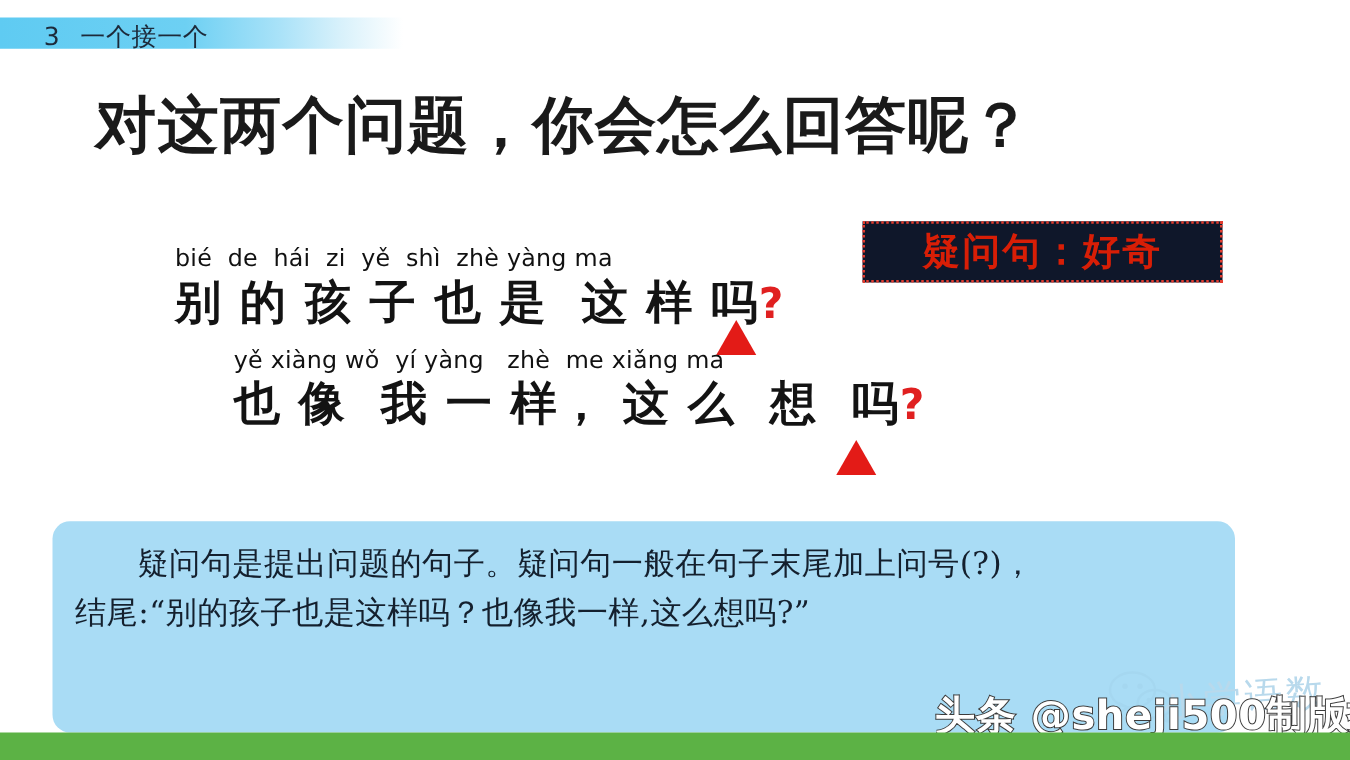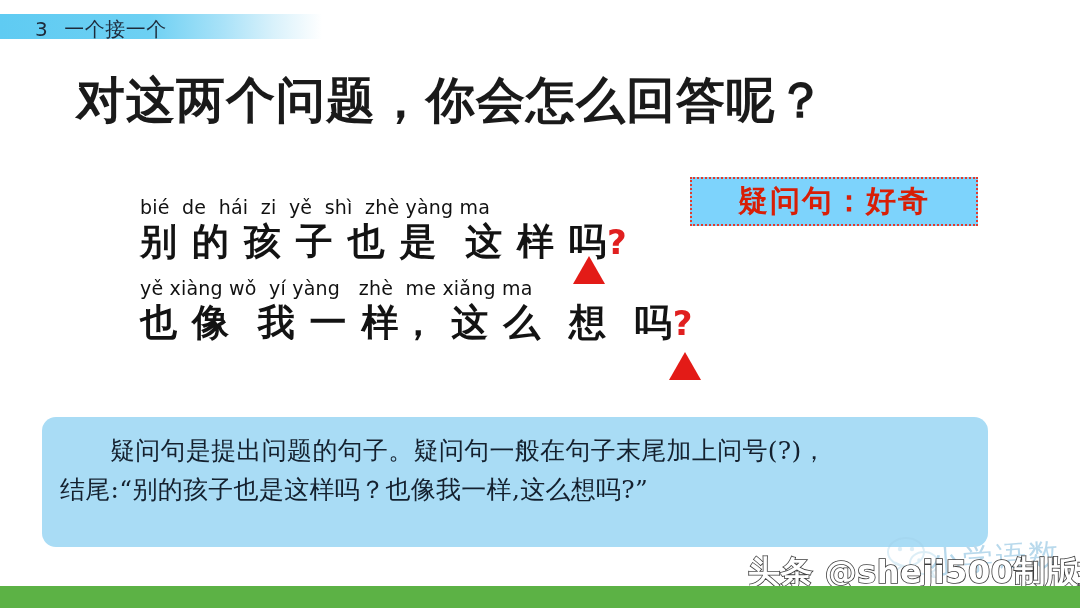--- a/index.html
+++ b/index.html
@@ -76,21 +76,21 @@
     letter-spacing: 1px;
     line-height: 1.18;
     font-family: "DejaVu Serif", "Liberation Serif", serif;
   }
   .qmark {
     color: #e02020;
     font-weight: bold;
     font-size: 34px;
     font-family: "DejaVu Sans", "Liberation Sans", sans-serif;
   }
-  .sent-group.two { margin-top: 14px; }
+  .sent-group.two { margin-top: 14px; margin-left: 47px; }
 
   .tri {
     position: absolute;
     width: 0;
     height: 0;
     border-left: 16px solid transparent;
     border-right: 16px solid transparent;
     border-bottom: 28px solid #e31b17;
   }
   .tri-one { left: 433px; top: 60px; }
@@ -101,38 +101,38 @@
     position: absolute;
     left: 690px;
     top: 177px;
     width: 288px;
     height: 49px;
     border: 2px dotted #e23b2e;
     display: flex;
     align-items: center;
     justify-content: center;
     box-sizing: border-box;
-    background: #7dd3fc;
+    background: #0f172a;
   }
   .red-callout-text {
     font-size: 30px;
     font-weight: bold;
     color: #d81e06;
     letter-spacing: 2px;
     white-space: nowrap;
     font-family: "DejaVu Sans", "Liberation Sans", sans-serif;
   }
 
   
   .blue-box {
     position: absolute;
     left: 42px;
     top: 417px;
     width: 946px;
-    height: 130px;
+    height: 169px;
     background: #a9dcf5;
     border-radius: 14px;
     box-sizing: border-box;
     padding: 14px 15px 10px 18px;
     overflow: hidden;
   }
   .blue-line {
     font-size: 25px;
     color: #14202e;
     line-height: 1.56;

